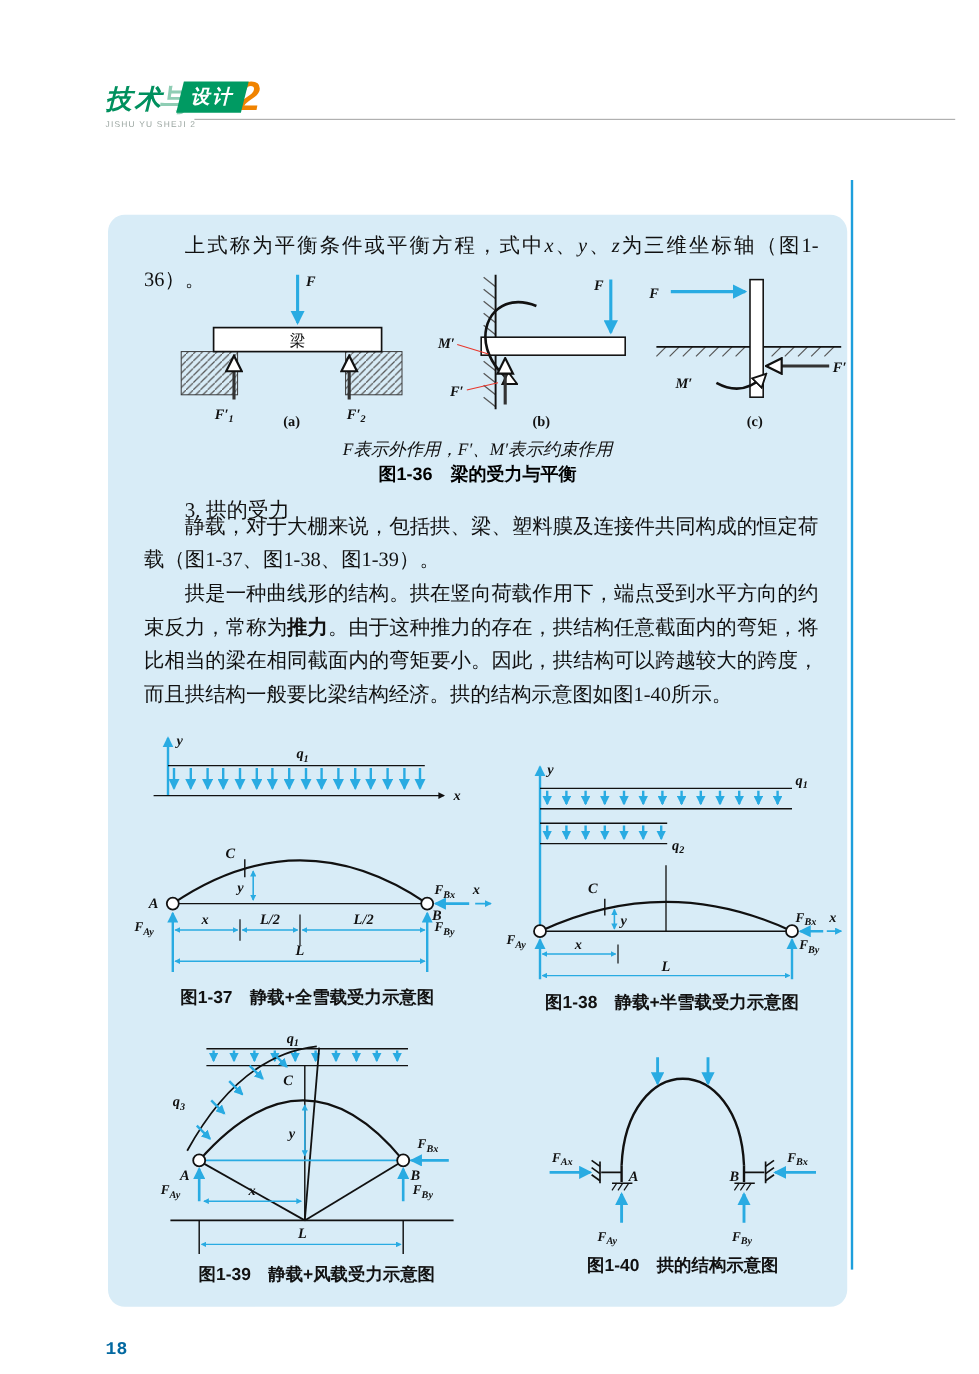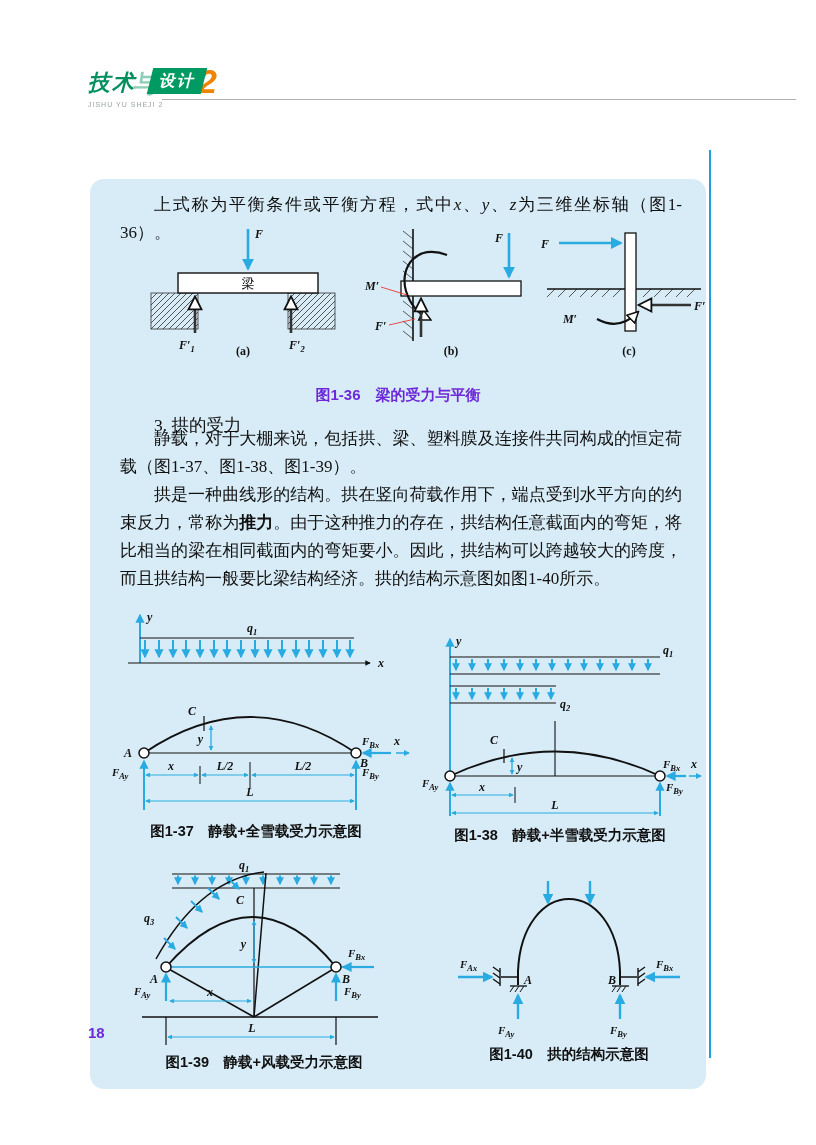--- a/index.html
+++ b/index.html
@@ -20,24 +20,24 @@
                letter-spacing:1px;margin-top:1px;}
   .rule{position:absolute;left:162px;top:99px;width:634px;height:1px;background:#b0b0b0;}
   
   .panel{position:absolute;left:90px;top:148px;width:616px;height:910px;border-radius:14px;margin-top:31px;}
   .blueline{position:absolute;left:709px;top:150px;width:2px;height:908px;}
   .body-text{position:absolute;font-size:17px;line-height:28px;text-align:justify;color:#111;margin:0;}
   .indent{text-indent:2em;}
   .var{font-style:italic;font-family:"Liberation Serif",serif;}
   .note-line{position:absolute;left:0;width:100%;text-align:center;font-size:14.5px;font-style:italic;color:#111;}
   .fig-cap{position:absolute;left:0;width:100%;text-align:center;font-family:"Liberation Sans",sans-serif;
-           font-weight:bold;font-size:15px;color:#6d28d9;}
+           font-weight:bold;font-size:15px;color:#000000;}
   .h3{position:absolute;font-weight:normal;font-size:17.5px;color:#111;}
-  .pagenum{position:absolute;left:88px;top:1024px;font-family:Liberation Sans, sans-serif;
-           font-weight:bold;font-size:15px;color:#6d28d9;}
+  .pagenum{position:absolute;left:88px;top:1116px;font-family:Liberation Mono, monospace;
+           font-weight:bold;font-size:15px;color:#0369a1;}
   
   svg text{font-family:"Liberation Serif",serif;font-style:italic;font-weight:bold;font-size:12px;fill:#111;}
   svg text.cjk{font-style:normal;font-family:"Liberation Sans",sans-serif;font-weight:normal;font-size:13px;}
   svg text.capt{font-style:normal;font-family:"Liberation Sans",sans-serif;font-weight:bold;font-size:14.5px;}
   svg text.sm{font-size:11px;}
   svg tspan.sub{font-size:8.5px;}
   .f36{position:absolute;left:38px;top:44px;}
   .f37{position:absolute;left:14px;top:426px;}
   .f38{position:absolute;left:330px;top:452px;}
   .f39{position:absolute;left:24px;top:680px;}
@@ -135,20 +135,21 @@
         <line x1="26" y1="20" x2="88" y2="20" stroke="#29abe2" stroke-width="2.6" marker-end="url(#cy36)"></line>
         <text x="16" y="25" text-anchor="end">F</text>
         <line x1="158" y1="82" x2="108" y2="82" stroke="#333" stroke-width="2.6" marker-end="url(#wh36)"></line>
         <text x="161" y="87">F′</text>
         <path d="M 64 96 Q 86 108 104 90" fill="none" stroke="#111" stroke-width="2.2" marker-end="url(#wh36)"></path>
         <text x="44" y="100" text-anchor="end">M′</text>
         <text x="96" y="132" text-anchor="middle" style="font-style:normal">(c)</text>
       </g>
     </svg>
 
+    <div class="note-line" style="top:186px;"><span class="var">F</span><span>表示外作用，</span><span class="var">F′</span><span>、</span><span class="var">M′</span><span>表示约束作用</span></div>
     <div class="fig-cap" style="top:207px;">图1-36　梁的受力与平衡</div>
 
     <div class="h3" style="left:64px;top:234px;">3. 拱的受力</div>
 
     <p class="body-text indent" style="left:30px;top:246px;width:562px;">静载，对于大棚来说，包括拱、梁、塑料膜及连接件共同构成的恒定荷载（图1-37、图1-38、图1-39）。</p>
 
     <p class="body-text indent" style="left:30px;top:302px;width:562px;"><span>拱是一种曲线形的结构。拱在竖向荷载作用下，端点受到水平方向的约束反力，常称为</span><b>推力</b><span>。由于这种推力的存在，拱结构任意截面内的弯矩，将比相当的梁在相同截面内的弯矩要小。因此，拱结构可以跨越较大的跨度，而且拱结构一般要比梁结构经济。拱的结构示意图如图1-40所示。</span></p>
 
     <svg class="f37" width="310" height="245" viewBox="0 0 310 245">
       <defs>

